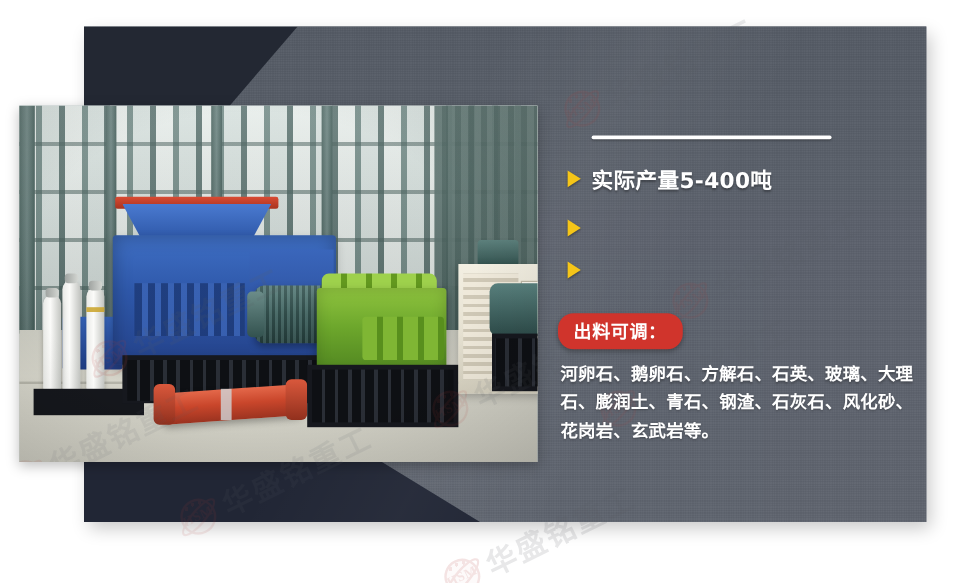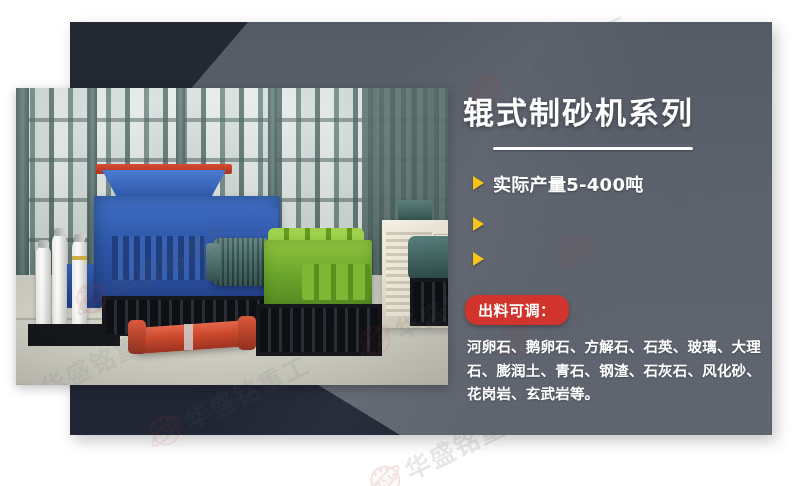--- a/index.html
+++ b/index.html
@@ -470,21 +470,20 @@
     <div class="wm-logo">
       <div class="ring"></div>
         <div class="sat"></div>
         <div class="dots"></div>
       <div class="hsm">HSM</div>
     </div>
     <div class="wm-text">华盛铭重工</div>
   </div>
 
   <div class="content">
-    <div class="title">辊式制砂机系列</div>
     <div class="divider"></div>
 
     <div class="feature-list">
       <div class="feature">
         <span class="arrow"></span>
         <span class="feature-text">实际产量5-400吨</span>
       </div>
       <div class="feature">
         <span class="arrow"></span>
       </div>

